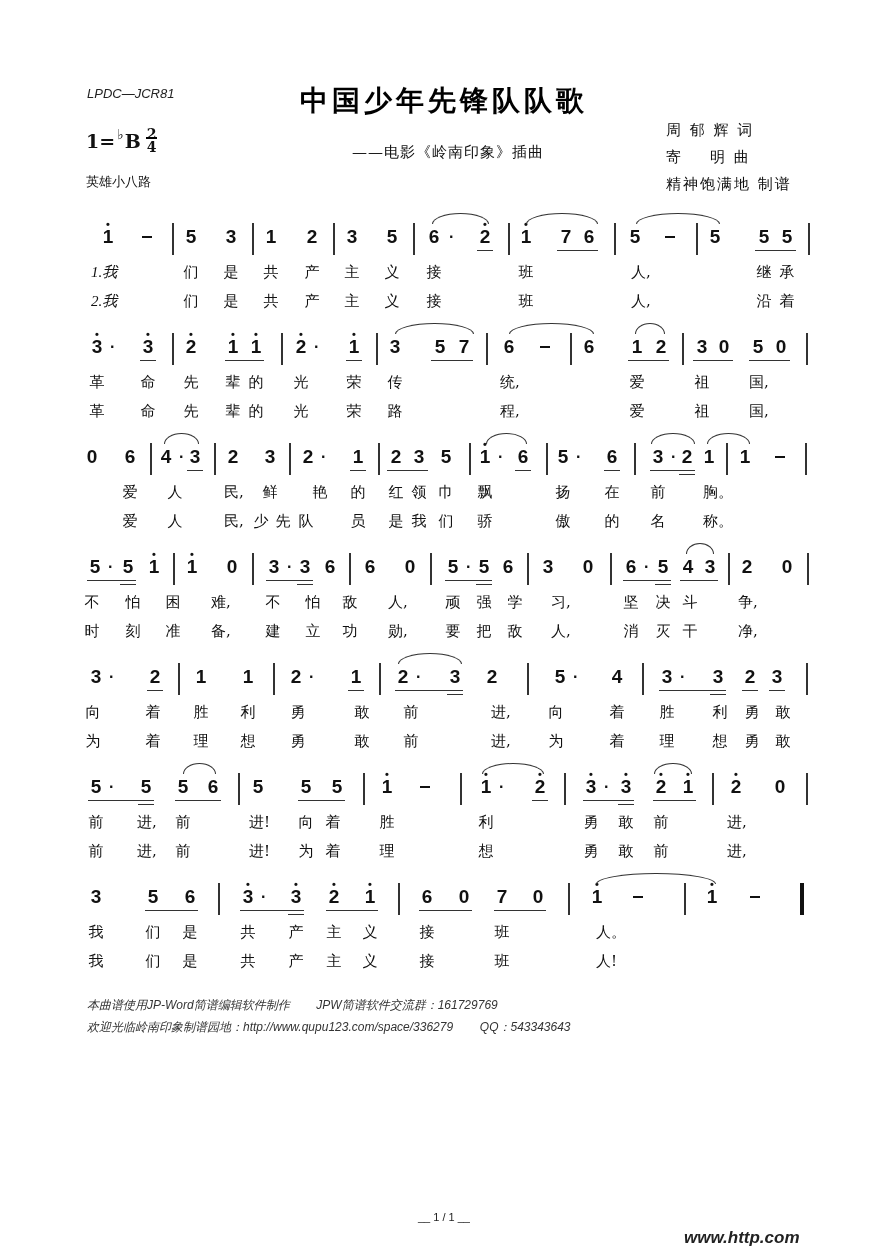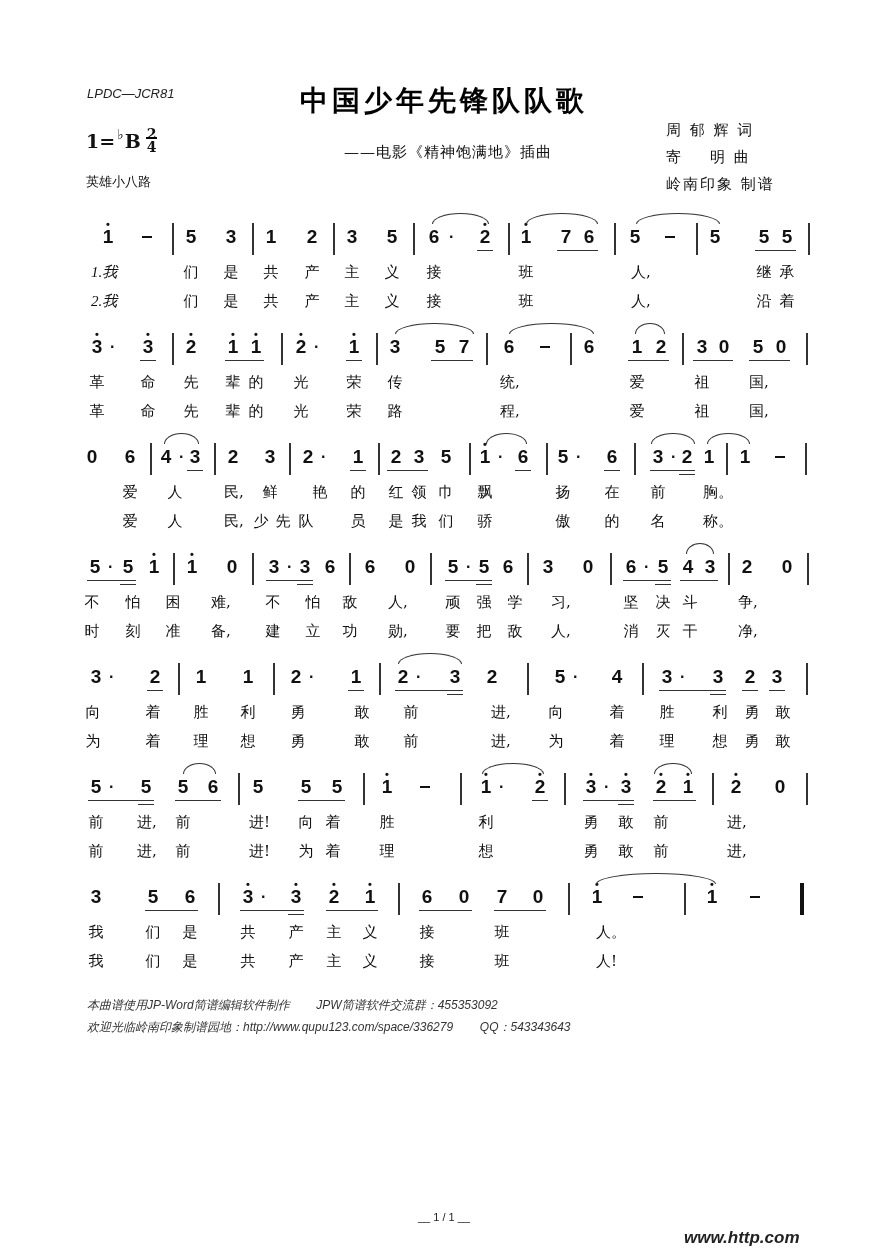--- a/index.html
+++ b/index.html
@@ -37,38 +37,38 @@
 
   .foot { left: 87px; font-family: "Liberation Sans", sans-serif; font-style: italic; font-size: 12px; color: #333; white-space: pre; }
   .pagenum { left: 0; width: 888px; top: 1211px; text-align: center; font-family: "Liberation Sans", sans-serif; font-size: 11px; color: #222; }
   .site { left: 684px; top: 1228px; font-family: "Liberation Sans", sans-serif; font-weight: bold; font-style: italic; font-size: 17px; color: #222; }
 </style>
 </head>
 <body>
 
 <div class="abs code-id">LPDC—JCR81</div>
 <div class="abs title">中国少年先锋队队歌</div>
-<div class="abs subtitle">——电影《精神饱满地》插曲</div>
+<div class="abs subtitle">——电影《岭南印象》插曲</div>
 
 <div class="abs key">
   <span>1=</span>
   <span class="flat">♭</span>
   <span>B</span>
   <span class="frac">
     <span>2</span>
     <span class="bar"></span>
     <span>4</span>
   </span>
 </div>
 <div class="abs tempo">英雄小八路</div>
 
 <div class="abs credits">
   <div>周 郁 辉 词</div>
   <div>寄    明 曲</div>
-  <div>岭南印象 制谱</div>
+  <div>精神饱满地 制谱</div>
 </div>
 
 <div id="score">
     <div class="sys" style="top: 215px;">
       <div class="mel">
         <span class="n" style="left: 108px;">1<span class="hi"></span></span>
         <div class="dash" style="left: 147px;"></div>
         <div class="bar" style="left: 172px;"></div>
         <span class="n" style="left: 191px;">5</span>
         <span class="n" style="left: 231px;">3</span>
@@ -361,16 +361,16 @@
         <div class="ul" style="left: 326px; width: 52px; top: 35px;"></div>
         <div class="ul" style="left: 419px; width: 53px; top: 35px;"></div>
         <div class="ul" style="left: 494px; width: 52px; top: 35px;"></div>
         <div class="slur" style="left: 596px; width: 118px; top: -2px;"></div>
       </div>
       <div class="lyr" style="top: 48px; left: 0px; width: 888px; height: 18px;"><span style="left: 96px;">我</span><span style="left: 153px;">们</span><span style="left: 190px;">是</span><span style="left: 248px;">共</span><span style="left: 296px;">产</span><span style="left: 334px;">主</span><span style="left: 370px;">义</span><span style="left: 427px;">接</span><span style="left: 502px;">班</span><span style="left: 605px; width: auto; margin-left: -9px; text-align: left;">人。</span></div>
       <div class="lyr" style="top: 77px; left: 0px; width: 888px; height: 18px;"><span style="left: 96px;">我</span><span style="left: 153px;">们</span><span style="left: 190px;">是</span><span style="left: 248px;">共</span><span style="left: 296px;">产</span><span style="left: 334px;">主</span><span style="left: 370px;">义</span><span style="left: 427px;">接</span><span style="left: 502px;">班</span><span style="left: 605px; width: auto; margin-left: -9px; text-align: left;">人!</span></div>
     </div>
   </div>
 
-<div class="abs foot" style="top:997px;">本曲谱使用JP-Word简谱编辑软件制作        JPW简谱软件交流群：455353092</div>
+<div class="abs foot" style="top:997px;">本曲谱使用JP-Word简谱编辑软件制作        JPW简谱软件交流群：161729769</div>
 <div class="abs foot" style="top:1019px;">欢迎光临岭南印象制谱园地：http://www.qupu123.com/space/336279        QQ：543343643</div>
 <div class="abs pagenum">__ 1 / 1 __</div>
 <div class="abs site">www.http.com</div>
 
 </body></html>

